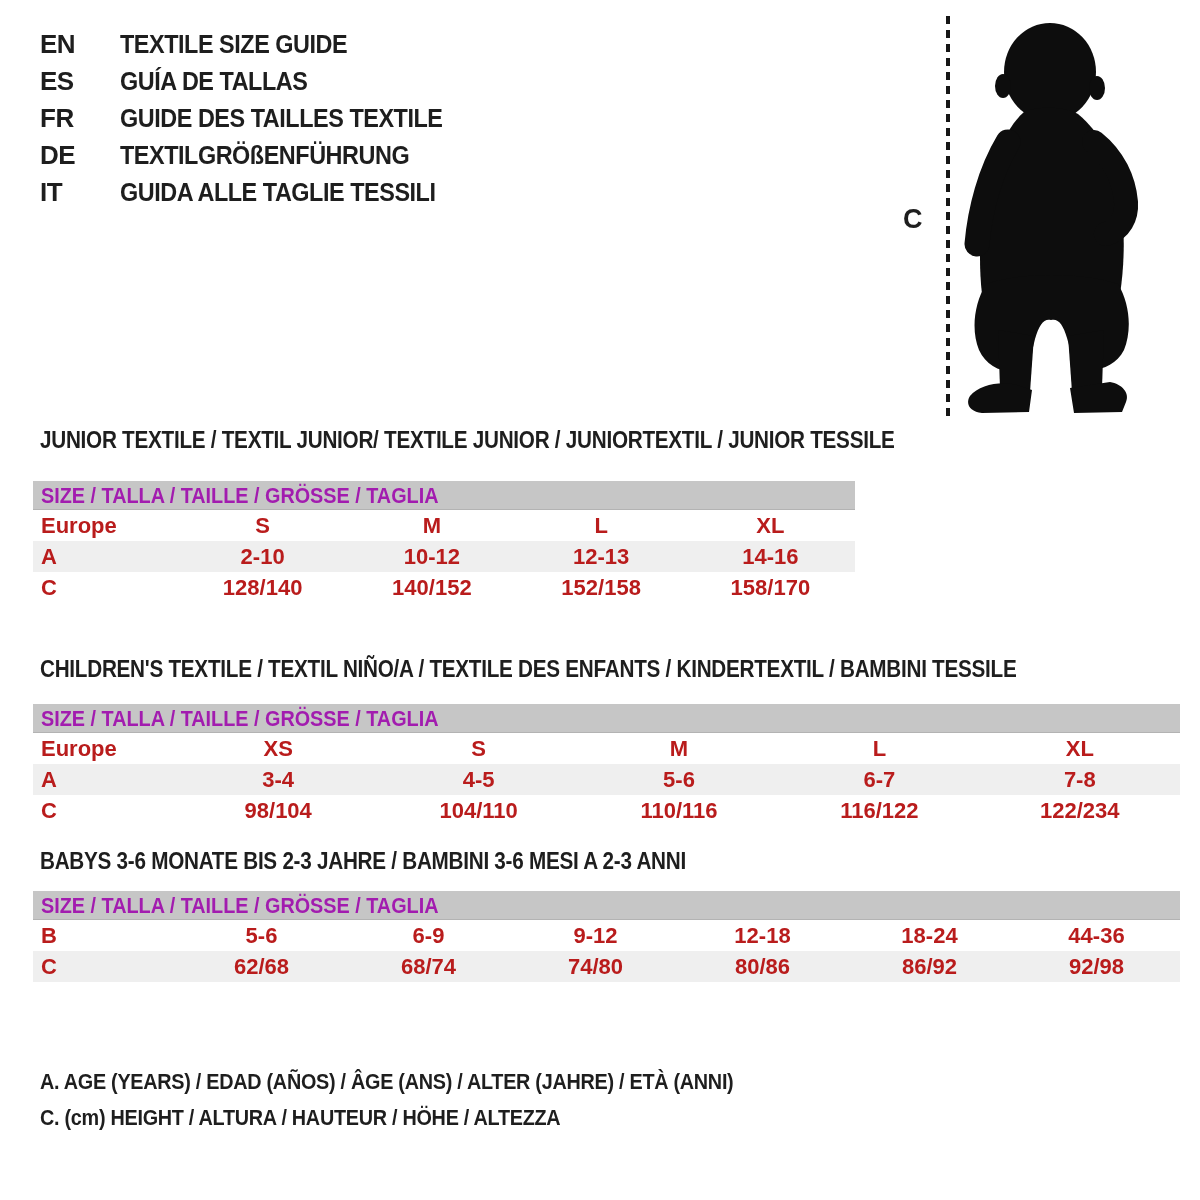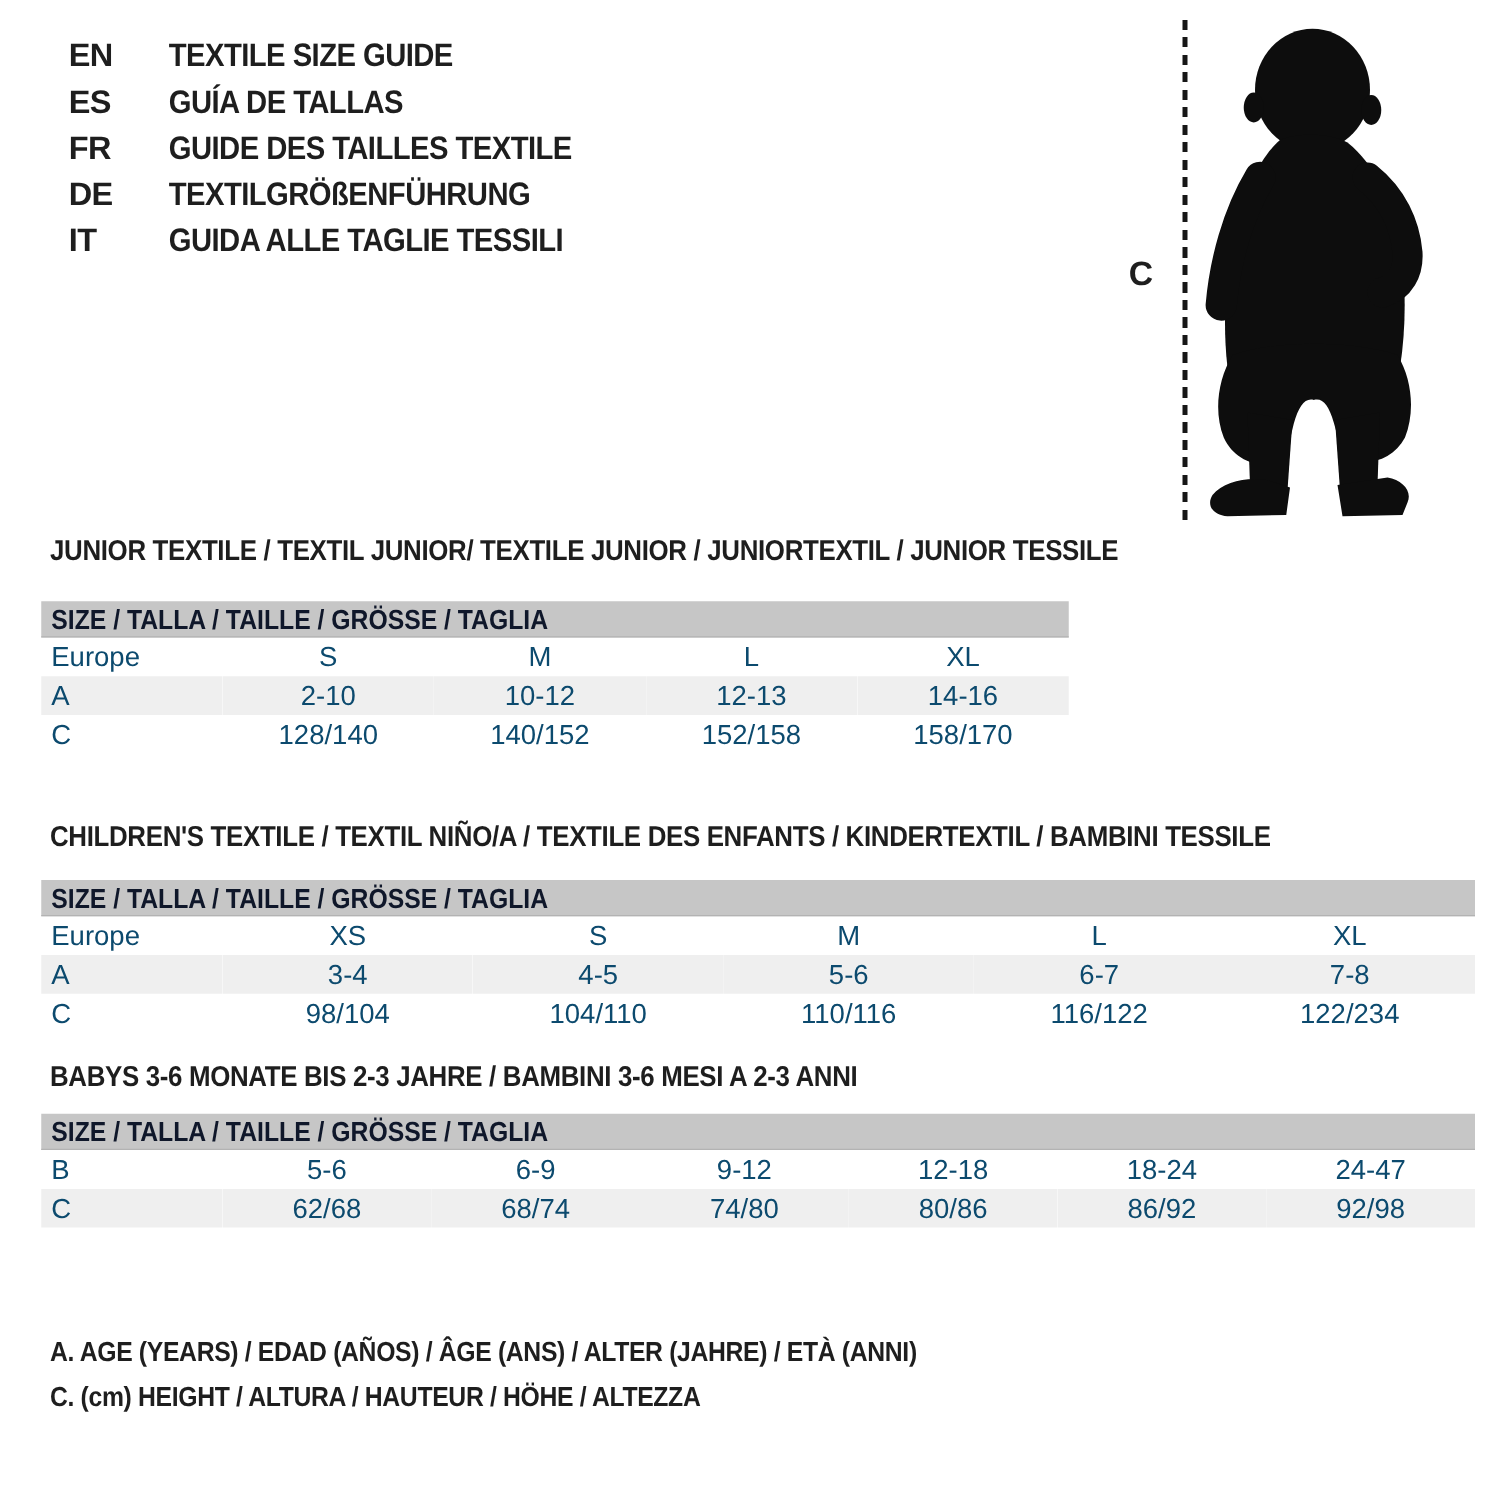--- a/index.html
+++ b/index.html
@@ -4,50 +4,50 @@
 <style>
   html,body{margin:0;padding:0;background:#ffffff;}
   .page{
     position:relative;width:1200px;height:1200px;background:#ffffff;
     font-family:"Liberation Sans",sans-serif;overflow:hidden;color:#1e1e1e;
   }
   .cond{display:inline-block;transform:scaleX(0.9);transform-origin:0 50%;white-space:nowrap;}
 
   
   .lang-list{position:absolute;left:40px;top:26px;}
-  .lang-row{display:flex;height:37px;align-items:center;font-size:26px;font-weight:bold;letter-spacing:-0.5px;margin-left:15px;}
+  .lang-row{display:flex;height:37px;align-items:center;font-size:26px;font-weight:bold;letter-spacing:-0.5px;}
   .lang-code{width:80px;flex:0 0 80px;}
 
   
   .measure-line{
     position:absolute;left:946px;top:16px;width:4px;height:402px;
     background:repeating-linear-gradient(to bottom,#161616 0 8px,transparent 8px 14px);
   }
   .height-label{position:absolute;left:903px;top:204px;font-size:27px;font-weight:bold;}
   .silhouette{position:absolute;left:962px;top:12px;}
 
   
   .section{position:absolute;left:33px;}
   #sec-junior{top:426px;width:822px;}
   #sec-children{top:642px;width:1147px;margin-top:13px;}
   #sec-babies{top:843px;width:1147px;}
   .sec-title{font-size:23px;font-weight:bold;line-height:28px;padding-left:7px;letter-spacing:-0.3px;}
   #sec-babies .sec-title{line-height:36px;}
   .size-bar{
-    height:29px;background:#c6c6c6;color:#0f172a;
+    height:29px;background:#c6c6c6;color:#a21caf;
     font-size:22px;font-weight:bold;line-height:29px;padding-left:8px;
     border-bottom:1px solid #b3b3b3;box-sizing:border-box;
   }
   #sec-junior .size-bar{margin-top:27px;}
   #sec-children .size-bar{margin-top:21px;}
   #sec-babies .size-bar{margin-top:12px;}
 
   table{width:100%;border-collapse:collapse;table-layout:fixed;}
   .label-col{width:145px;}
-  td{height:31px;font-size:22px;font-weight:normal;color:#0c4a6e;text-align:center;padding:0;overflow:hidden;}
+  td{height:31px;font-size:22px;font-weight:bold;color:#b91c1c;text-align:center;padding:0;overflow:hidden;}
   td.row-label{text-align:left;padding-left:8px;}
   tr.band{background:#efefef;}
 
   
   .legend{position:absolute;left:40px;top:1064px;}
   .legend-line{font-size:22px;font-weight:bold;height:36px;line-height:36px;letter-spacing:-0.3px;}
 </style>
 </head>
 <body>
 
@@ -198,21 +198,21 @@
           <col>
         </colgroup>
       <tbody>
           <tr>
         <td class="row-label">B</td>
         <td>5-6</td>
         <td>6-9</td>
         <td>9-12</td>
         <td>12-18</td>
         <td>18-24</td>
-        <td>24-47</td>
+        <td>44-36</td>
       </tr>
       <tr class="band">
         <td class="row-label">C</td>
         <td>62/68</td>
         <td>68/74</td>
         <td>74/80</td>
         <td>80/86</td>
         <td>86/92</td>
         <td>92/98</td>
       </tr>

